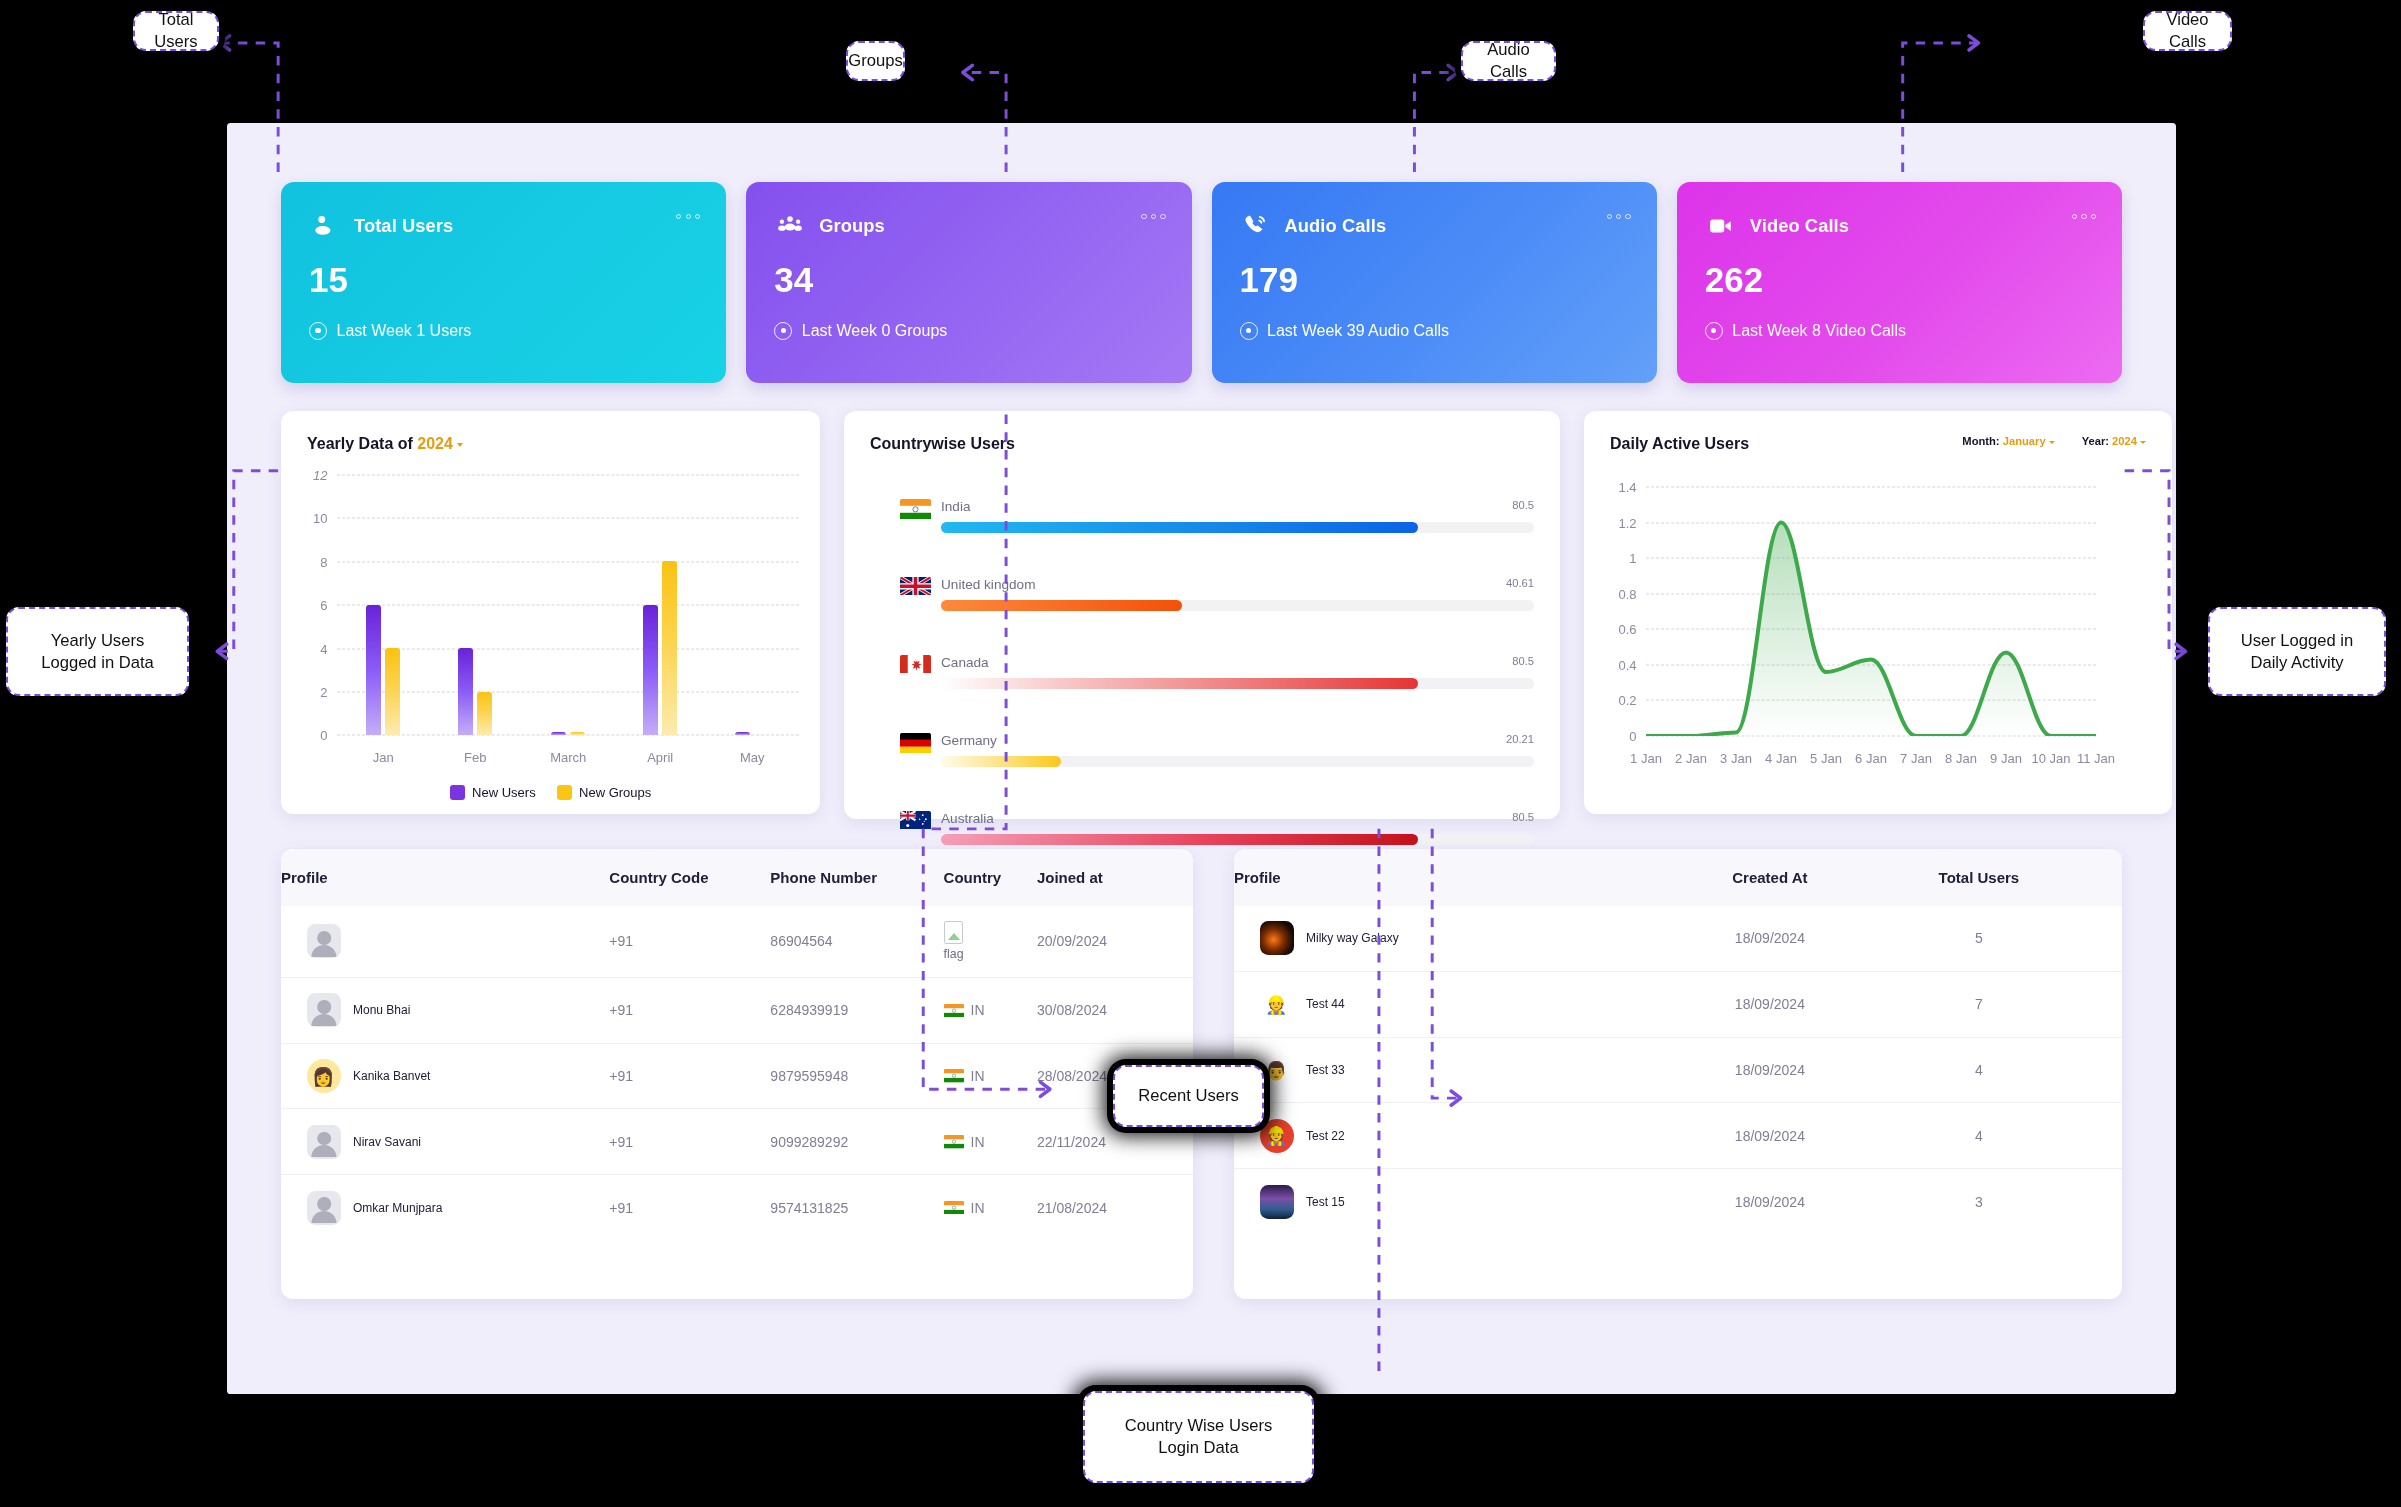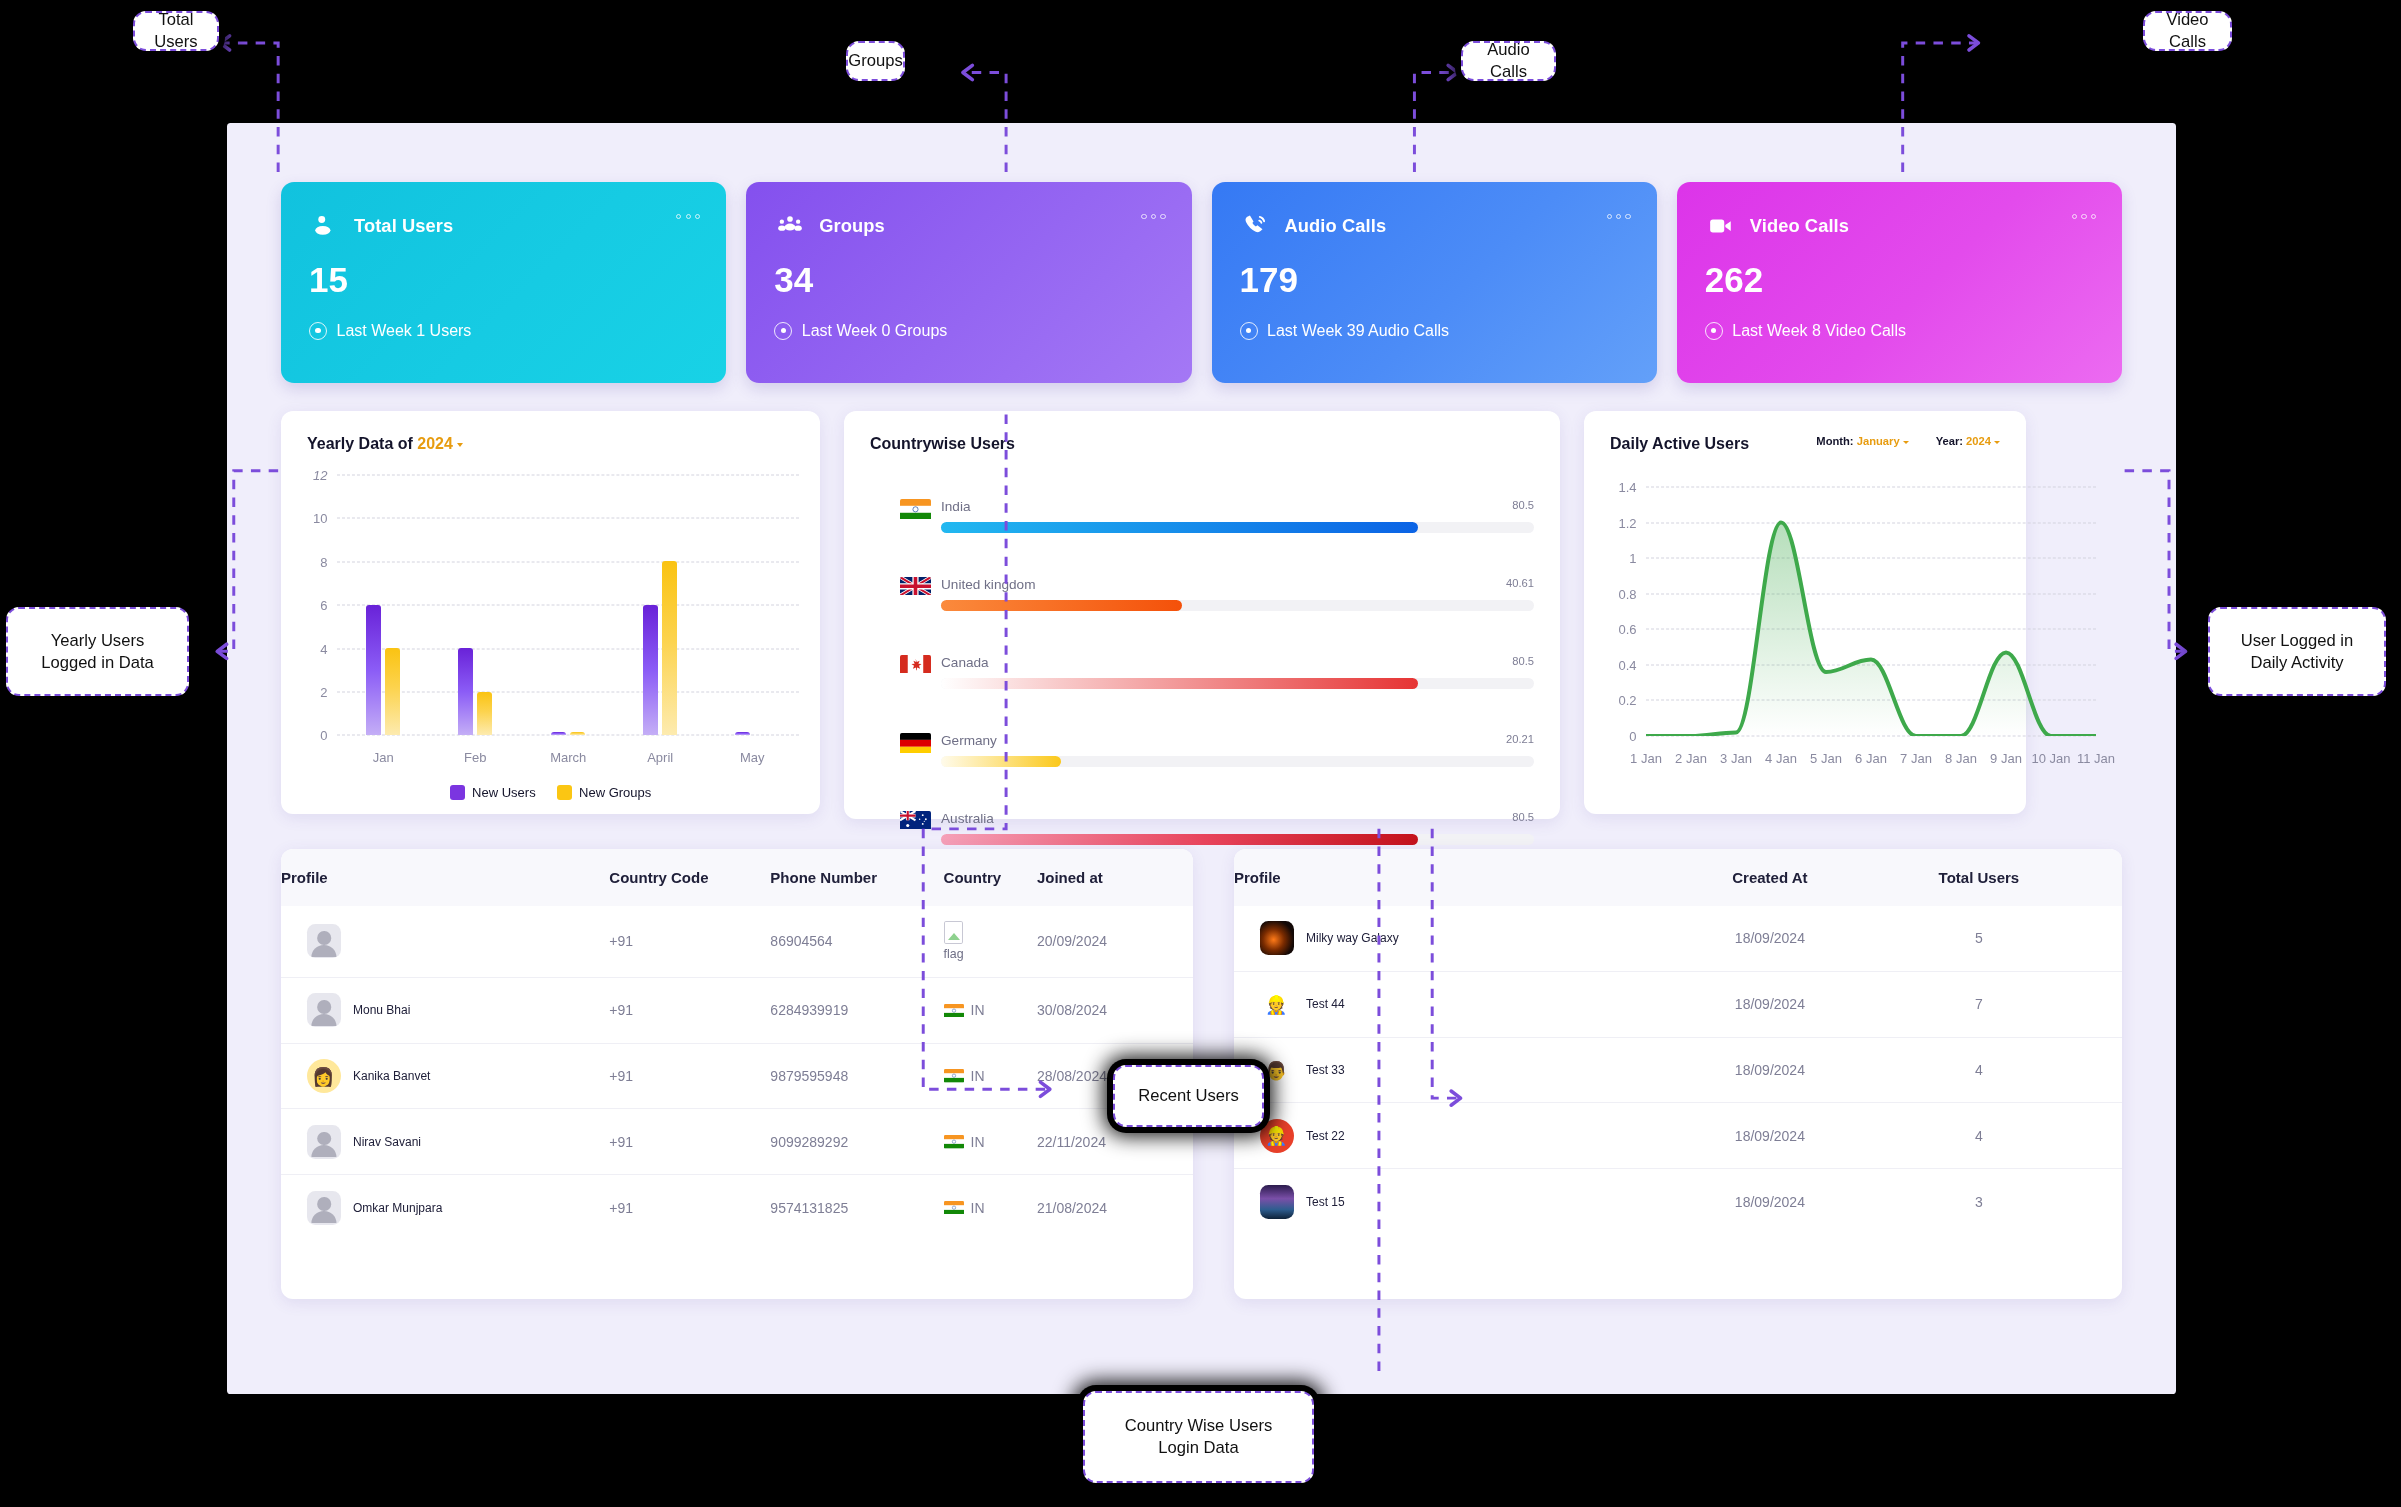--- a/index.html
+++ b/index.html
@@ -26,21 +26,21 @@
   .dot-ring { width: 18px; height: 18px; border: 1.5px solid rgba(255,255,255,.85); border-radius: 50%;
               display: flex; align-items: center; justify-content: center; }
   .dot-ring i { width: 5.3px; height: 5.3px; border-radius: 50%; background: #fff; display: block; }
   .kebab { position: absolute; right: 26px; top: 32px; display: flex; gap: 4.1px; }
   .kebab span { width: 5.3px; height: 5.3px; border-radius: 50%; border: 0.9px solid rgba(255,255,255,.75); display: block; }
 
   
   .panel { background: #fff; border-radius: 12px; box-shadow: 0 3.6px 15.4px rgba(80,60,160,.10); position: absolute; }
   #panel-yearly  { left: 54px;  top: 288px; width: 539px;  height: 403px; }
   #panel-country { left: 617px; top: 288px; width: 716px; height: 408px; }
-  #panel-daily   { left: 1357px; top: 288px; width: 442px;  height: 403px; }
+  #panel-daily   { left: 1357px; top: 288px; width: 588px;  height: 403px; }
   .panel-title { font-size: 16px; font-weight: 700; color: #14142B; }
   #panel-yearly .panel-title  { position: absolute; left: 26px; top: 24px; }
   #panel-country .panel-title { position: absolute; left: 26px; top: 24px; }
   #panel-daily .panel-title   { position: absolute; left: 26px; top: 24px; }
   .year-accent { color: #E79C10; }
   .caret { display: inline-block; border-left: 3.6px solid transparent; border-right: 3.6px solid transparent;
            border-top: 4.1px solid #E79C10; margin-left: 4.1px; vertical-align: 1.8px; }
 
   
   #bar-plot { position: absolute; left: 56px; top: 64px; width: 462px; height: 260px; }

